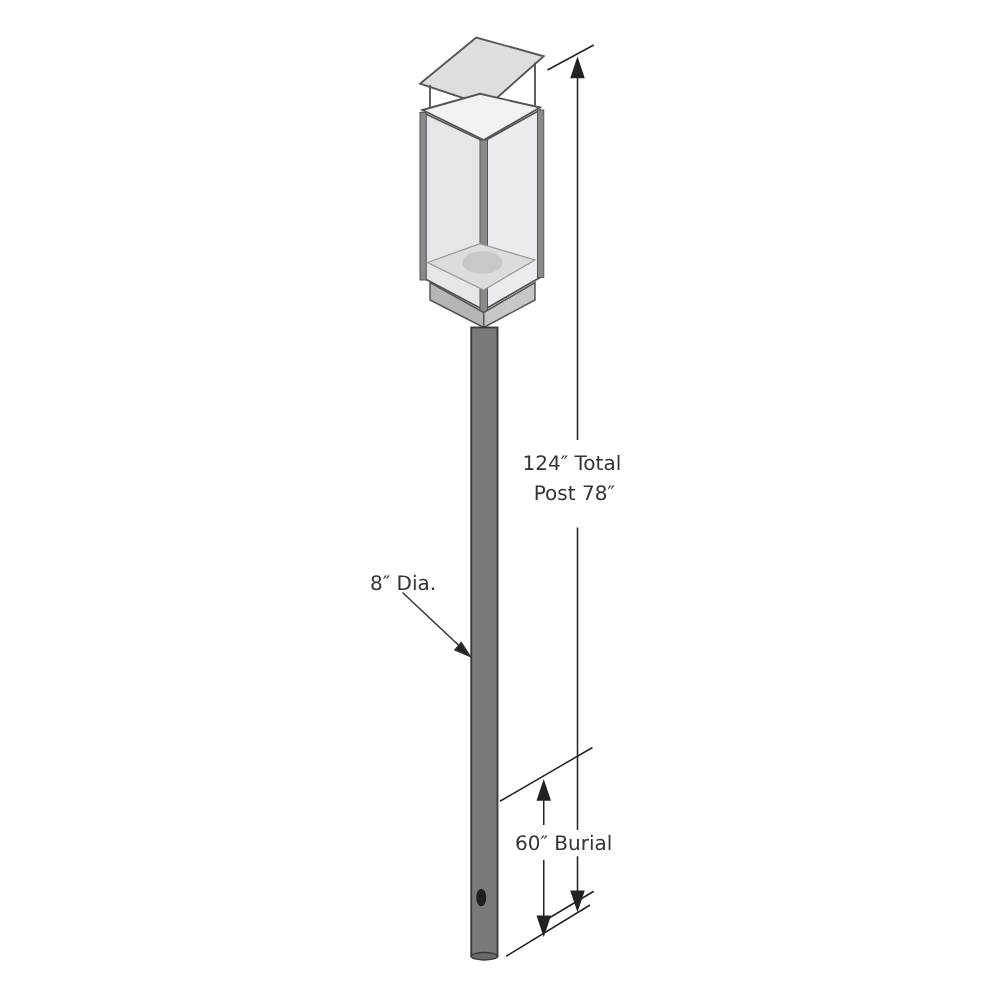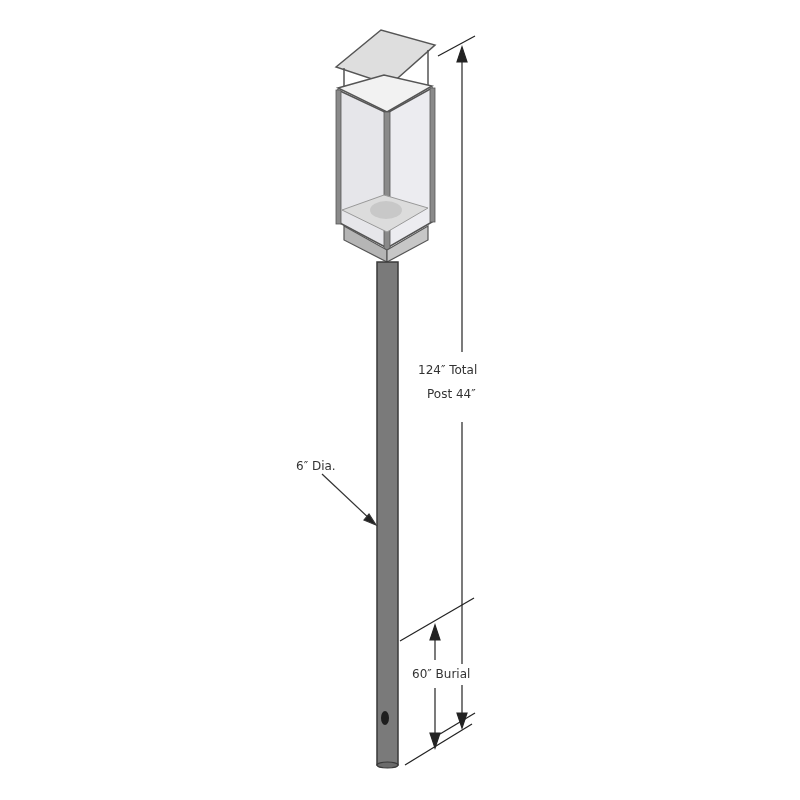--- a/index.html
+++ b/index.html
@@ -1,18 +1,18 @@
 <!DOCTYPE html>
 <html><head>
 <meta charset="utf-8">
 <style>
   html, body { margin:0; padding:0; background:#ffffff; }
   body { width:800px; height:800px; position:relative; overflow:hidden; font-family:"DejaVu Sans", sans-serif; }
   svg { position:absolute; left:0; top:0; }
-  .lbl { position:absolute; color:#333; font-size:12px; line-height:21px; white-space:nowrap; background:#fff; }
+  .lbl { position:absolute; color:#333; font-size:16px; line-height:21px; white-space:nowrap; background:#fff; }
 </style>
 </head>
 <body>
 
 <svg width="800" height="800" viewBox="0 0 800 800">
 
   <g>
     <polygon points="336,67 381,30 435,45 390,85" fill="#dedede" stroke="#555" stroke-width="1.5"></polygon>
   </g>
 
@@ -65,15 +65,15 @@
     <polygon points="435,748 430,733 440,733"></polygon>
   </g>
 
   <g stroke="#333" stroke-width="1.2" fill="#222">
     <line x1="322" y1="474" x2="372" y2="521"></line>
     <polygon points="376,525 364,520 369,514"></polygon>
   </g>
 </svg>
 
 <div class="lbl" style="left:418px; top:360px;">124″ Total</div>
-<div class="lbl" style="left:427px; top:384px;">Post 44″</div>
-<div class="lbl" style="left:296px; top:456px; background:transparent;">6″ Dia.</div>
+<div class="lbl" style="left:427px; top:384px;">Post 78″</div>
+<div class="lbl" style="left:296px; top:456px; background:transparent;">8″ Dia.</div>
 <div class="lbl" style="left:412px; top:664px;">60″ Burial</div>
 
 </body></html>

